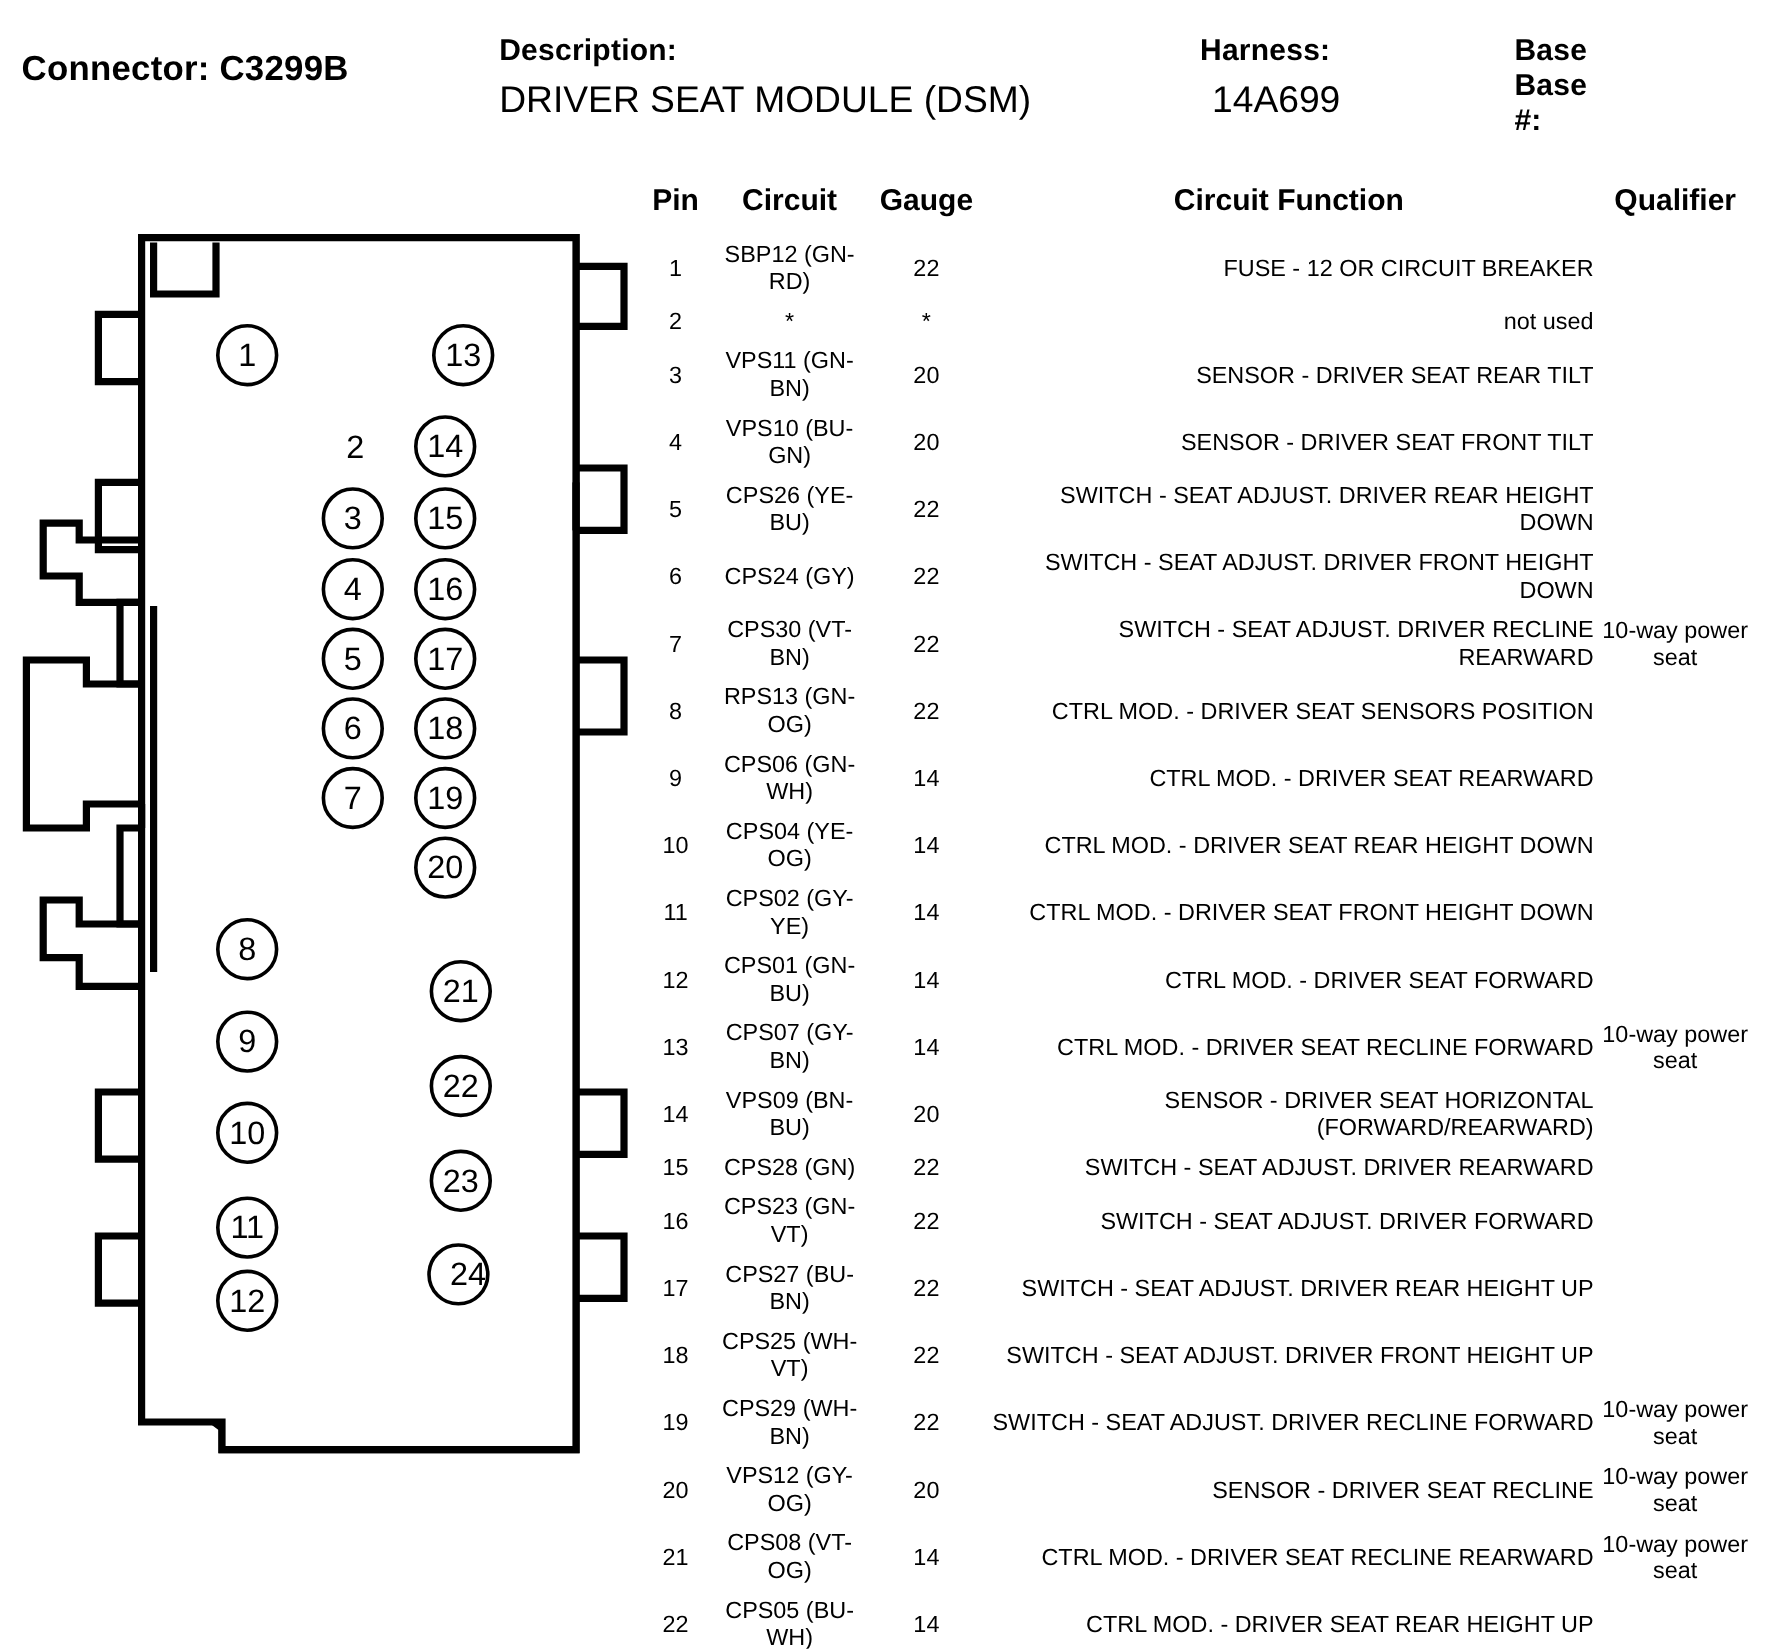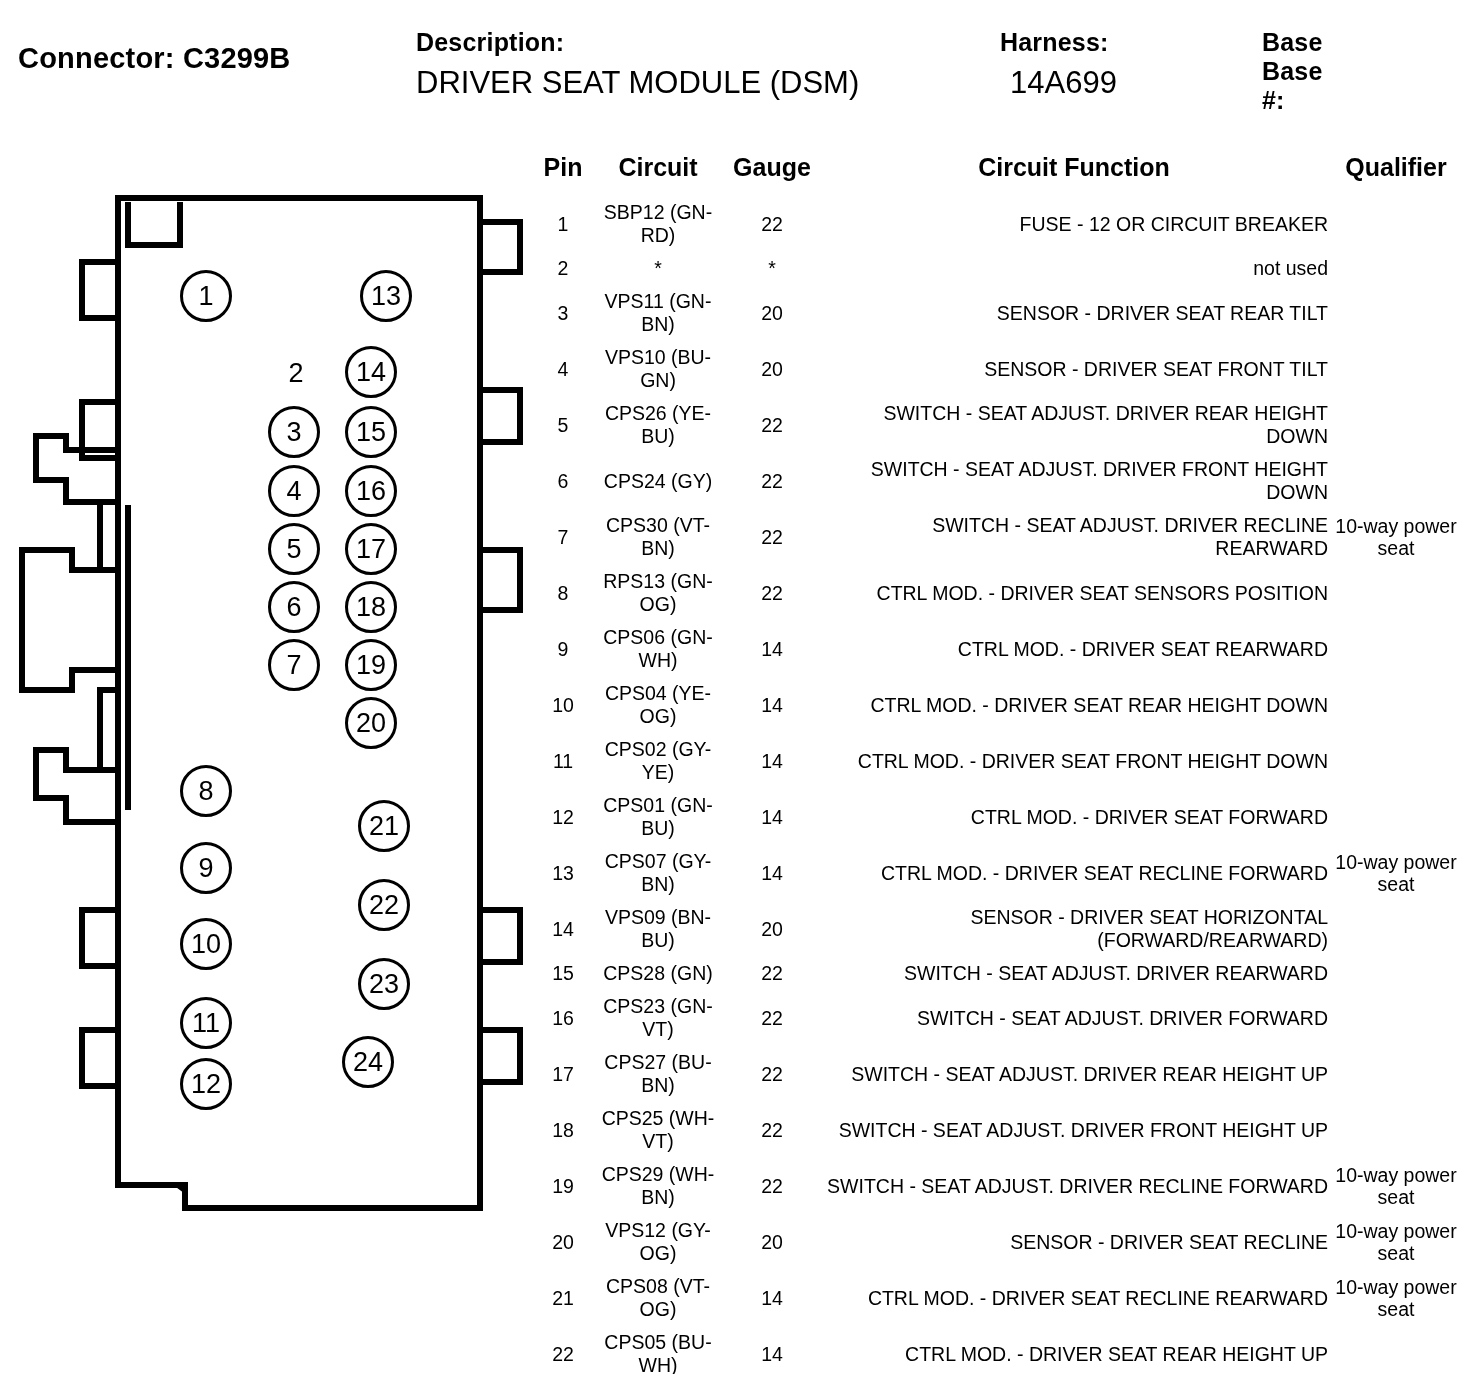--- a/index.html
+++ b/index.html
@@ -211,21 +211,21 @@
   <div class="pin-circle" style="left:345px; top:489px;">19</div>
   <div class="pin-circle" style="left:345px; top:547px;">20</div>
   <div class="pin-circle" style="left:180px; top:615px;">8</div>
   <div class="pin-circle" style="left:180px; top:692px;">9</div>
   <div class="pin-circle" style="left:358px; top:650px;">21</div>
   <div class="pin-circle" style="left:180px; top:768px;">10</div>
   <div class="pin-circle" style="left:358px; top:729px;">22</div>
   <div class="pin-circle" style="left:180px; top:847px;">11</div>
   <div class="pin-circle" style="left:358px; top:808px;">23</div>
   <div class="pin-circle" style="left:180px; top:908px;">12</div>
-  <div class="pin-circle" style="left:342px; top:886px;">24</div>
+  <div class="pin-circle" style="left:356px; top:886px;text-align:right;">24</div>
 </div>
 
 <div id="pin-table">
   <table class="pins">
     <colgroup>
       <col class="c-pin">
         <col class="c-circuit">
         <col class="c-gauge">
         <col class="c-func">
         <col class="c-qual">

